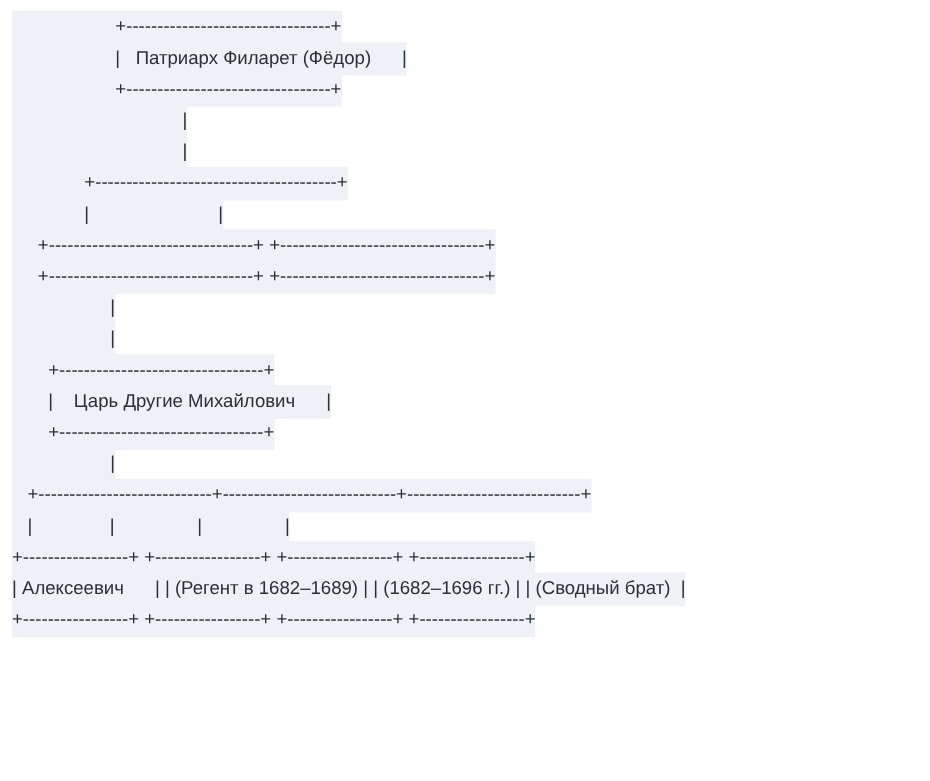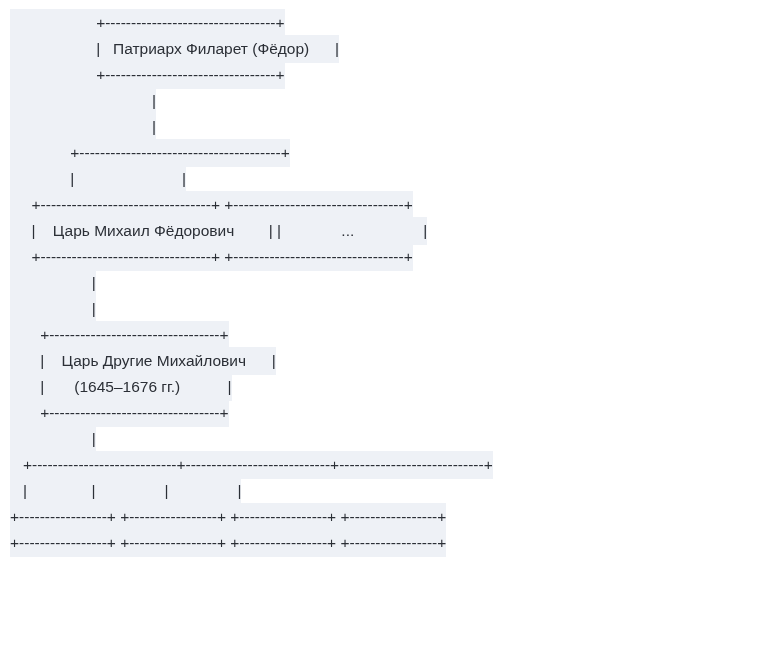--- a/index.html
+++ b/index.html
@@ -47,26 +47,25 @@
 
 <div id="ascii-art">
     <div class="art-line"><span class="run">                    +---------------------------------+</span></div>
     <div class="art-line"><span class="run">                    |   Патриарх Филарет (Фёдор)      |</span></div>
     <div class="art-line"><span class="run">                    +---------------------------------+</span></div>
     <div class="art-line"><span class="run">                                 |</span></div>
     <div class="art-line"><span class="run">                                 |</span></div>
     <div class="art-line"><span class="run">              +---------------------------------------+</span></div>
     <div class="art-line"><span class="run">              |                         |</span></div>
     <div class="art-line"><span class="run">     +---------------------------------+ +---------------------------------+</span></div>
-    <div class="art-line"><span class="run">     |    Царь Михаил Фёдорович        | |              ...                |</span></div>
     <div class="art-line"><span class="run">     +---------------------------------+ +---------------------------------+</span></div>
     <div class="art-line"><span class="run">                   |</span></div>
     <div class="art-line"><span class="run">                   |</span></div>
     <div class="art-line"><span class="run">       +---------------------------------+</span></div>
     <div class="art-line"><span class="run">       |    Царь Другие Михайлович      |</span></div>
-    <div class="art-line"><span class="run">       |       (1645–1676 гг.)           |</span></div>
     <div class="art-line"><span class="run">       +---------------------------------+</span></div>
     <div class="art-line"><span class="run">                   |</span></div>
     <div class="art-line"><span class="run">   +----------------------------+----------------------------+----------------------------+</span></div>
     <div class="art-line"><span class="run">   |               |                |                |</span></div>
     <div class="art-line"><span class="run">+-----------------+ +-----------------+ +-----------------+ +-----------------+</span></div>
+    <div class="art-line"><span class="run">| Алексеевич      | | (Регент в 1682–1689) | | (1682–1696 гг.) | | (Сводный брат)  |</span></div>
     <div class="art-line"><span class="run">+-----------------+ +-----------------+ +-----------------+ +-----------------+</span></div>
   </div>
 
 </body></html>

